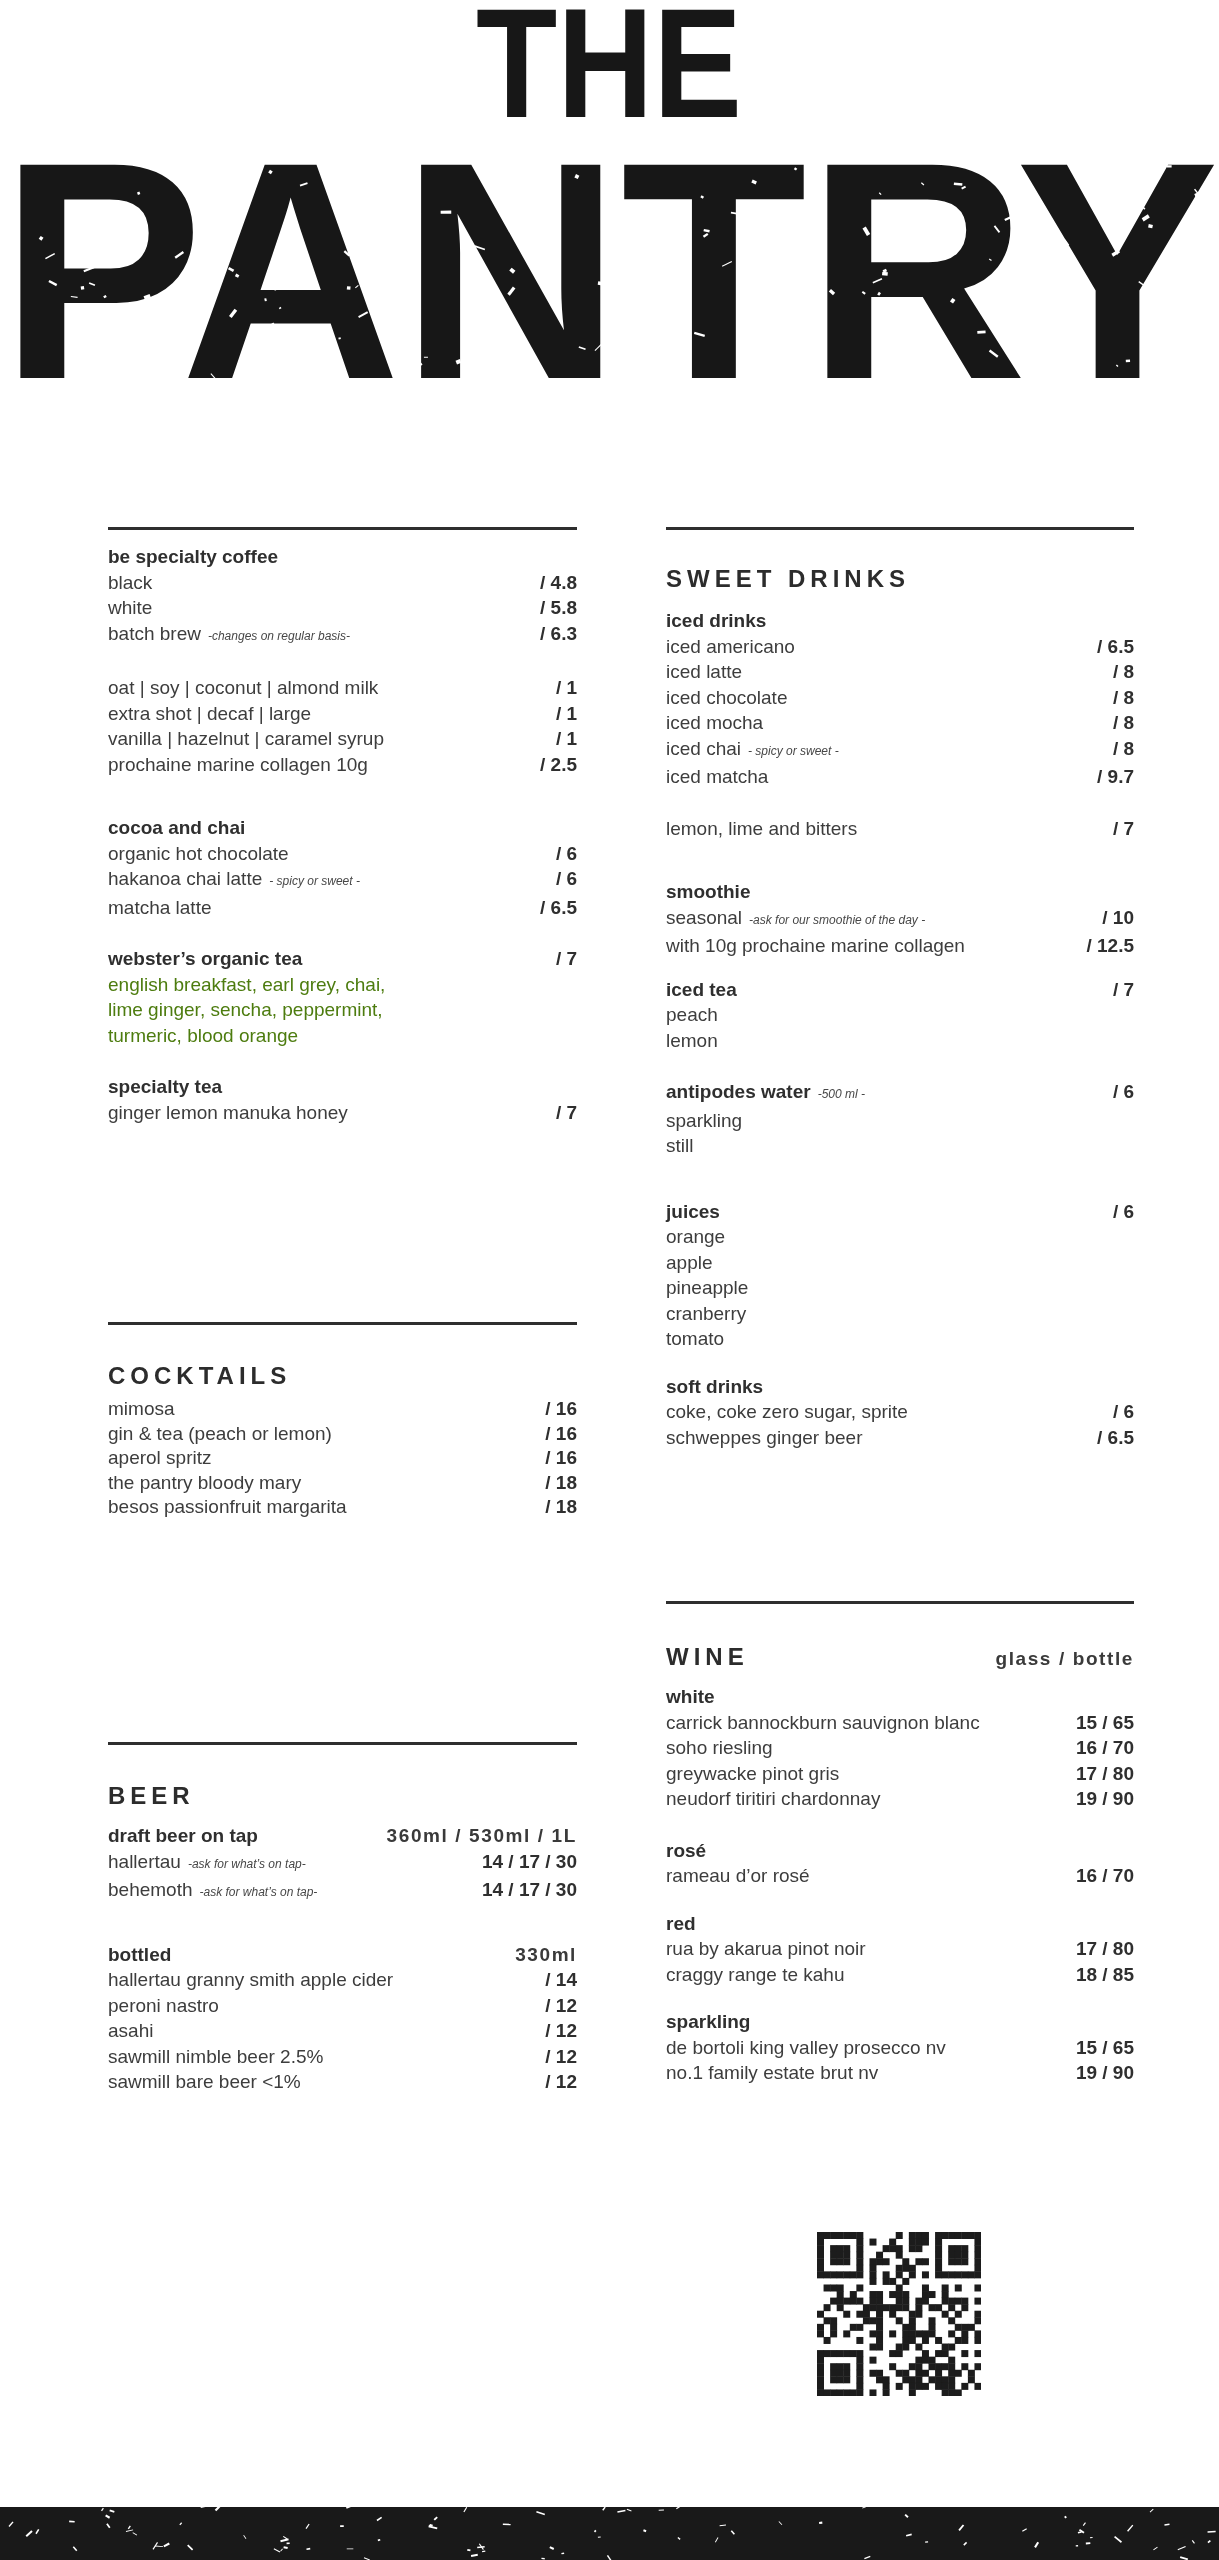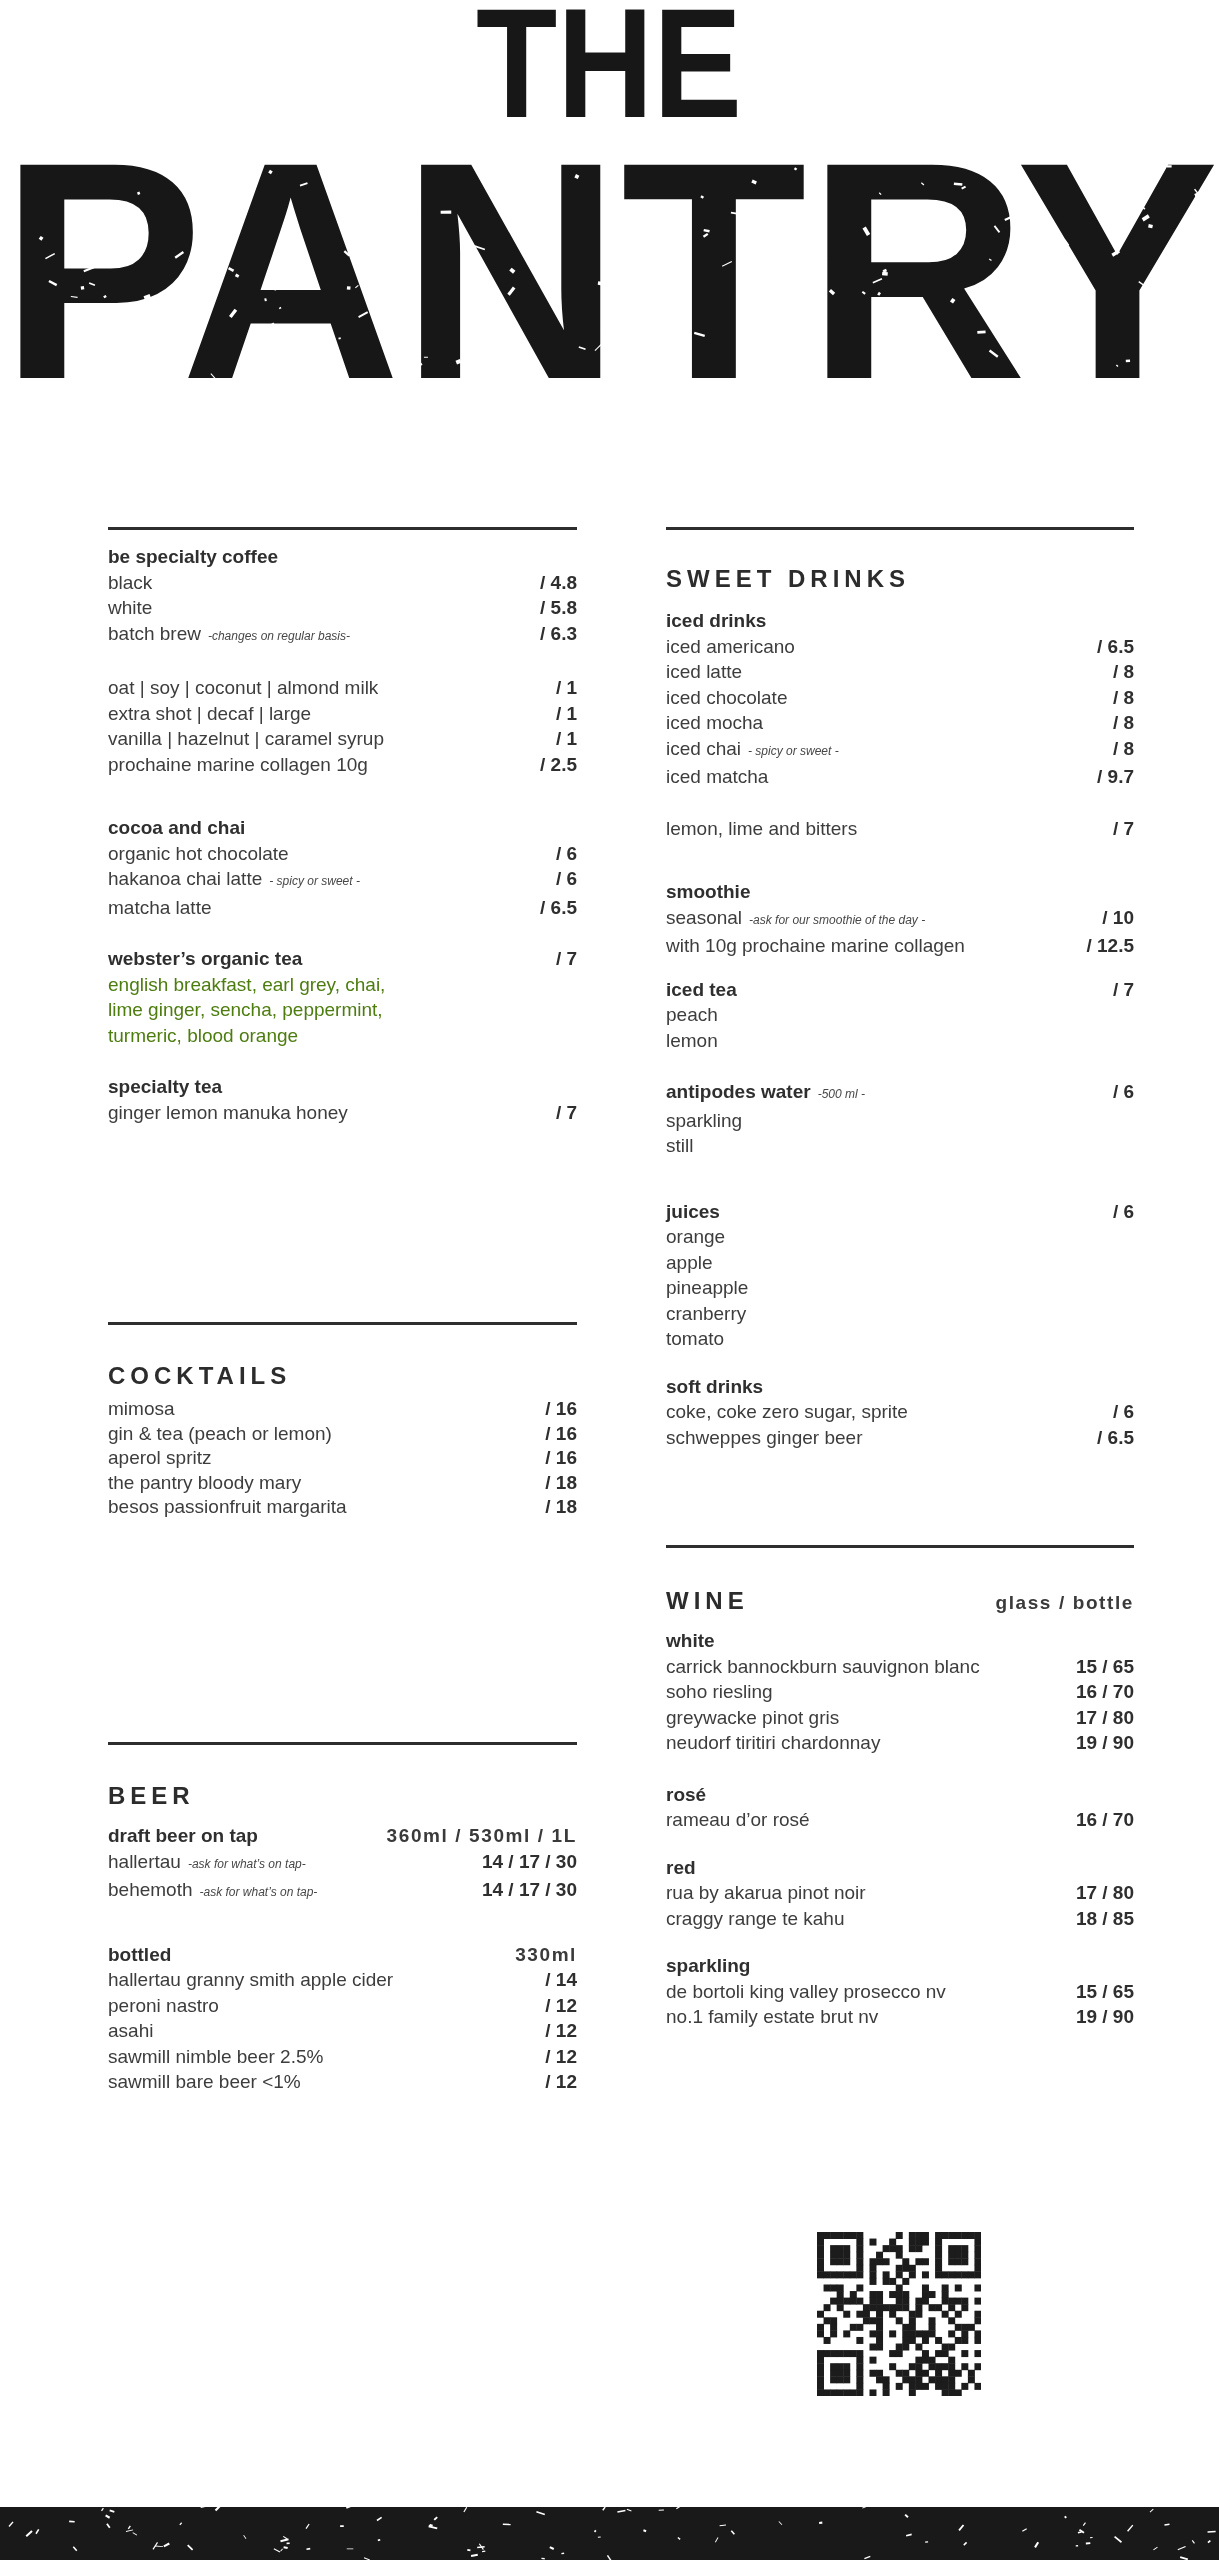--- a/index.html
+++ b/index.html
@@ -10,21 +10,21 @@
   .page{position:absolute;inset:0;background:#fff;}
   .title-the{position:absolute;top:0;left:0;width:1219px;height:122px;}
   .title-pantry{position:absolute;top:150px;left:0;width:1219px;height:244px;}
   .section{position:absolute;}
   .sec-left{left:108px;width:469px;}
   .sec-right{left:666px;width:468px;}
   #sec-hot{top:527px;}
   #sec-cocktails{top:1322px;}
   #sec-beer{top:1742px;}
   #sec-cold{top:527px;}
-  #sec-wine{top:1545px;text-align:center;}
+  #sec-wine{top:1601px;text-align:center;}
   .rule{height:3px;background:#2e2e2e;}
   .sec-title{margin-top:34px;font-size:24px;line-height:30px;letter-spacing:5px;
     font-weight:700;color:#2c2c2c;}
   .sec-title-row{display:flex;justify-content:space-between;align-items:baseline;margin-top:38px;}
   .sec-title-row .sec-title{margin-top:0;}
   .mt6{margin-top:6px;}  .mt12{margin-top:12px;} .mt14{margin-top:14px;}
   .mt18{margin-top:18px;} .mt22{margin-top:22px;}
   .mt26{margin-top:26px;} .mt36{margin-top:36px;} .mt38{margin-top:38px;} .mt40{margin-top:40px;}
   .row{display:flex;justify-content:space-between;align-items:baseline;
     line-height:25.5px;font-size:19px;}

